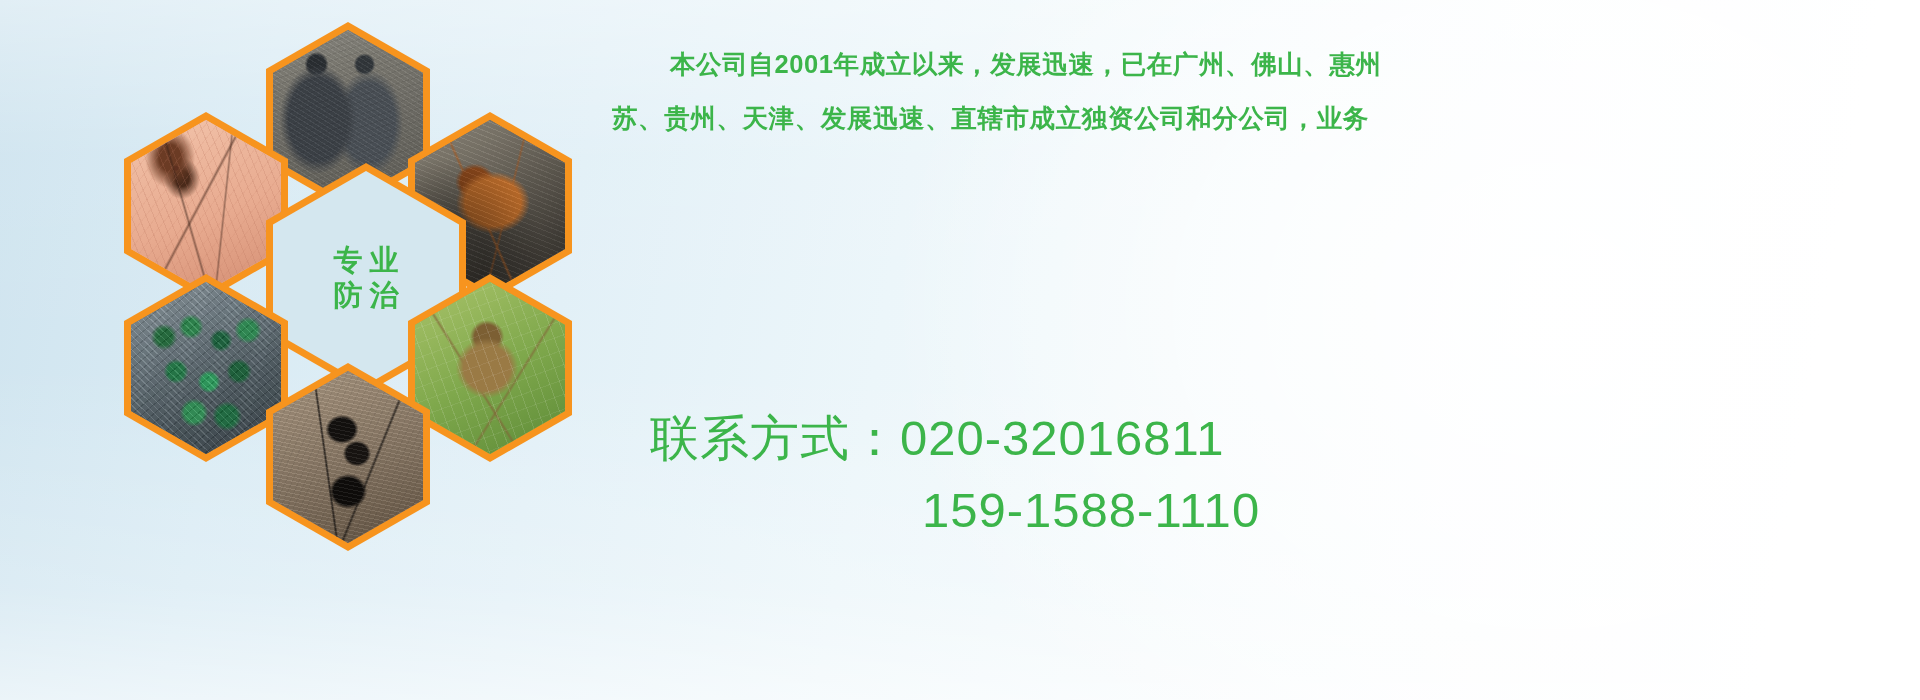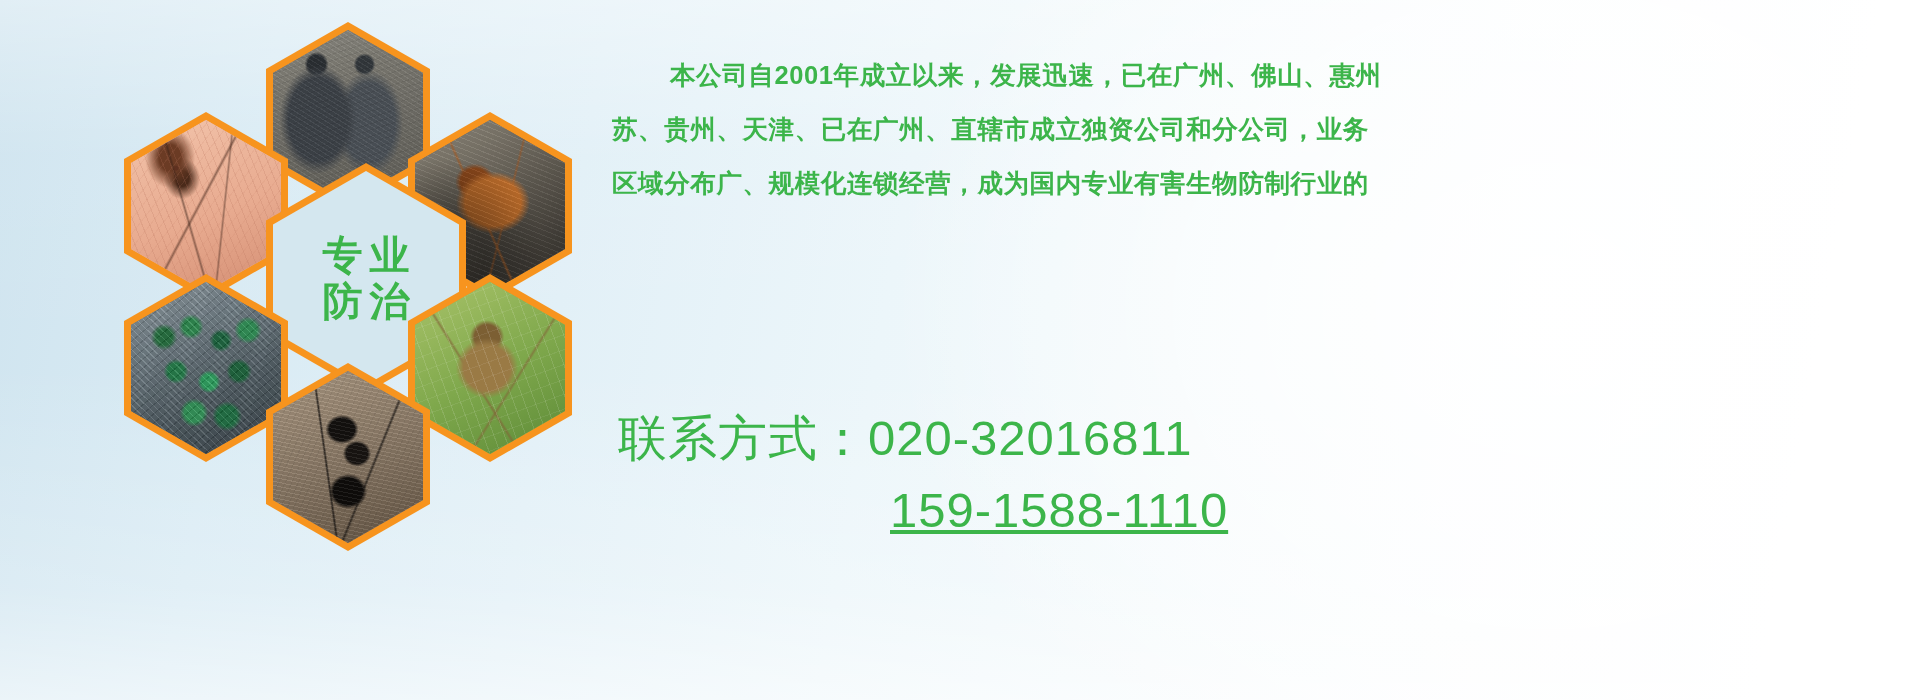--- a/index.html
+++ b/index.html
@@ -197,31 +197,31 @@
     background: #d4e7ef;
     display: flex;
     flex-direction: column;
     align-items: center;
     justify-content: center;
     gap: 6px;
   }
   .comb-word {
     color: #3cb54a;
     font-weight: bold;
-    font-size: 40px;
+    font-size: 29px;
     line-height: 1;
     letter-spacing: 7px;
     text-indent: 7px;
     white-space: nowrap;
   }
 
   
   #copy {
     position: absolute;
-    left: 612px; top: 48px;
+    left: 612px; top: 37px;
     width: 730px;
   }
   .para-line {
     color: #3cb54a;
     font-size: 25.5px;
     line-height: 54px;
     font-weight: bold;
     white-space: nowrap;
     letter-spacing: 0.6px;
   }
@@ -232,24 +232,24 @@
     left: 618px; top: 402px;
     width: 760px;
   }
   .contact-line {
     color: #3cb54a;
     font-size: 49px;
     line-height: 72px;
     font-weight: normal;
     white-space: nowrap;
     letter-spacing: 1px;
+    margin-left: 32px;
   }
   .contact-line.phone2 {
     padding-left: 272px;
-    text-decoration: underline;
   }
 </style>
 </head>
 <body>
 
 <div id="banner">
 
   <div class="bg-base"></div>
   <div class="bg-vert"></div>
   <div class="bg-glow"></div>
@@ -303,22 +303,21 @@
       <div class="hex"></div>
       <div class="hex-inner">
         <div class="ph ph-ant"></div>
       </div>
     </div>
 
   </div>
 
   <div id="copy">
     <div class="para-line first">本公司自2001年成立以来，发展迅速，已在广州、佛山、惠州</div>
-    <div class="para-line">苏、贵州、天津、已在广州、直辖市成立独资公司和分公司，业务</div>
-    <div class="para-line">区域分布广、规模化连锁经营，成为国内专业有害生物防制行业的</div>
+    <div class="para-line">苏、贵州、天津、发展迅速、直辖市成立独资公司和分公司，业务</div>
   </div>
 
   <div id="contact">
     <div class="contact-line">联系方式：020-32016811</div>
     <div class="contact-line phone2">159-1588-1110</div>
   </div>
 
 </div>
 
 </body></html>

